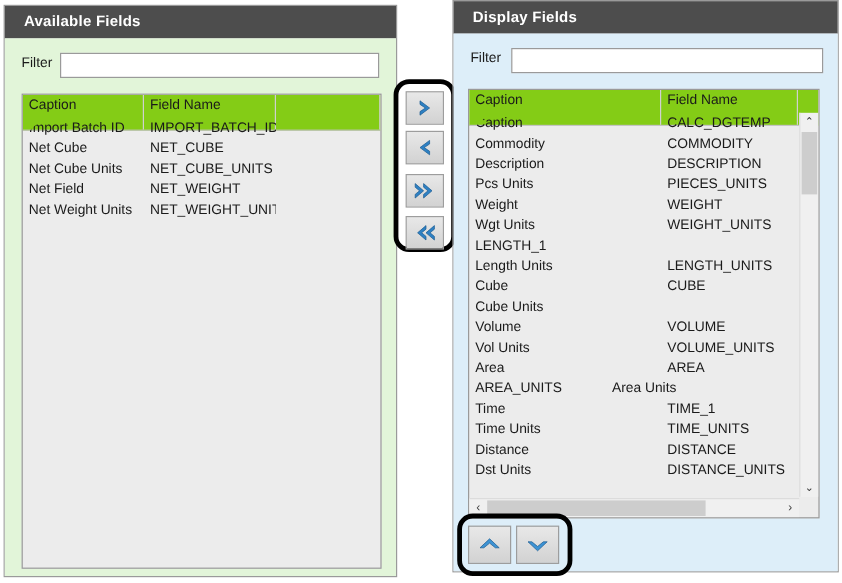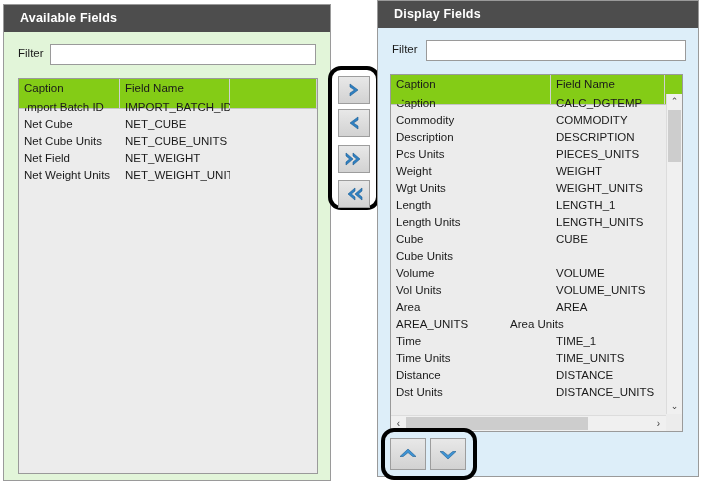--- a/index.html
+++ b/index.html
@@ -351,21 +351,20 @@
             </div>
             <div class="row">
               <div class="c c1">Weight</div>
               <div class="c c2">WEIGHT</div>
             </div>
             <div class="row">
               <div class="c c1">Wgt Units</div>
               <div class="c c2">WEIGHT_UNITS</div>
             </div>
             <div class="row">
-              <div class="c c1">Length</div>
               <div class="c c2">LENGTH_1</div>
             </div>
             <div class="row">
               <div class="c c1">Length Units</div>
               <div class="c c2">LENGTH_UNITS</div>
             </div>
             <div class="row">
               <div class="c c1">Cube</div>
               <div class="c c2">CUBE</div>
             </div>

